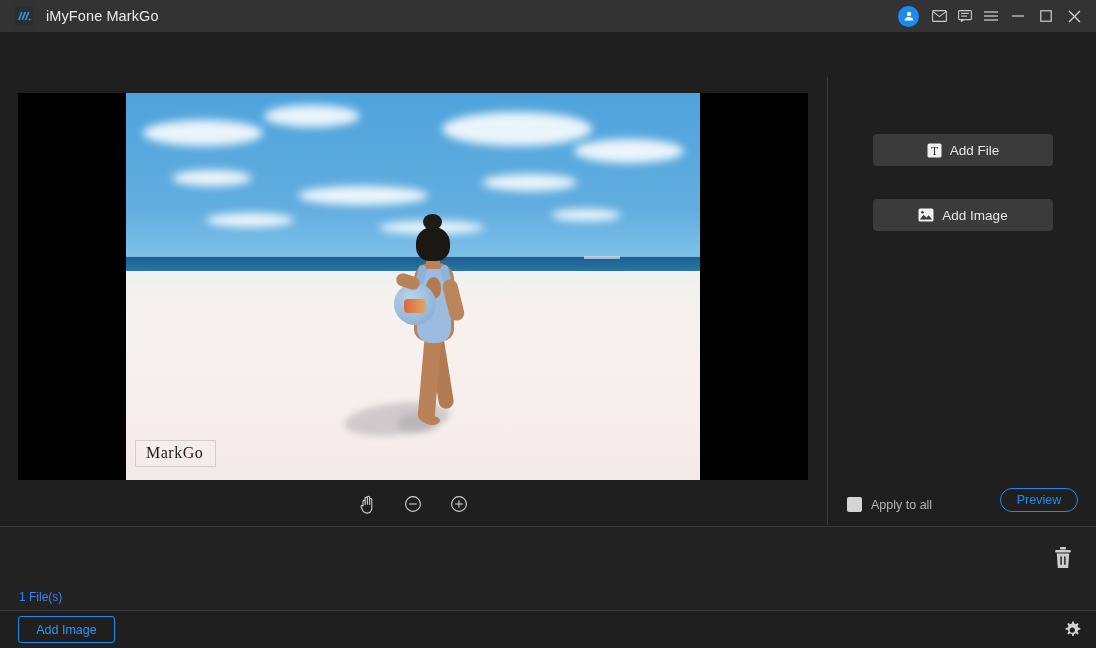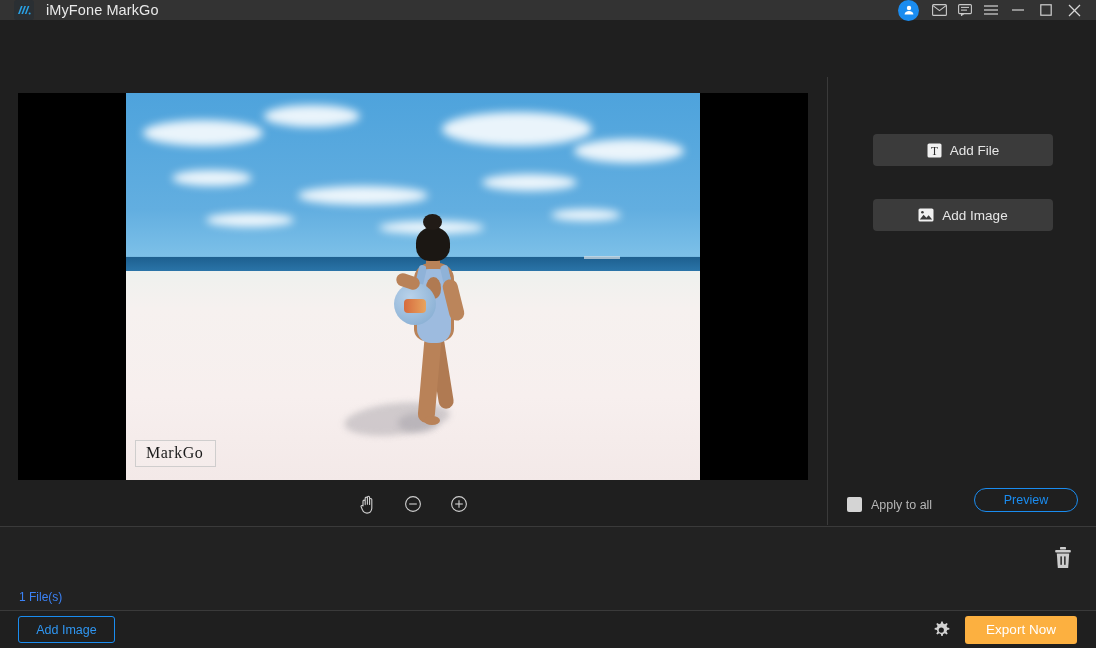--- a/index.html
+++ b/index.html
@@ -6,21 +6,21 @@
   html, body {
     width: 1096px; height: 648px;
     background: #1e1e1e;
     font-family: "Liberation Sans", sans-serif;
     overflow: hidden;
   }
   #app { position: relative; width: 1096px; height: 648px; background: #1f1f1f; }
 
   
   .titlebar {
-    position: absolute; left: 0; top: 0; width: 1096px; height: 20px;
+    position: absolute; left: 0; top: 0; width: 1096px; height: 32px;
     background: #333333;
     display: flex; align-items: center; text-align: right;
   }
   .logo-box {
     width: 20px; height: 20px; margin-left: 14px;
     background: #2a2f33; border-radius: 3px;
     display: flex; align-items: center; justify-content: center;
     flex-shrink: 0;
   }
   .app-title {
@@ -177,21 +177,21 @@
     position: absolute; left: 0; top: 405px; width: 267px; height: 30px;
     display: flex; align-items: flex-end;
   }
   .chk {
     width: 15px; height: 15px; background: #d4d4d4; border-radius: 2px;
     margin-left: 18px; flex-shrink: 0;
   }
   .chk-label { color: #b6b6b6; font-size: 12.5px; margin-left: 9px; }
   .preview-btn {
     margin-left: auto; margin-right: 18px;
-    width: 104px; height: 24px; border: 1px solid #1a8cf0; border-radius: 12px;
+    width: 78px; height: 24px; border: 1px solid #1a8cf0; border-radius: 12px;
     background: transparent; color: #1a8cf0; font-size: 12.5px;
     font-family: "Liberation Sans", sans-serif; cursor: pointer;
   }
 
   
   .filestrip {
     position: absolute; left: 0; top: 526px; width: 1096px; height: 84px;
     background: #222222; border-top: 1px solid #3a3a3a;
   }
   .trash { position: absolute; right: 20px; top: 18px; width: 26px; height: 26px;
@@ -388,16 +388,15 @@
   </div>
 
   <div class="bottombar">
     <button class="add-image-outline">Add Image</button>
     <div class="gear">
       <svg width="19" height="19" viewBox="0 0 19 19">
         <path d="M9.5 0.8 l1.4 0 l0.45 2.2 a6.9 6.9 0 0 1 1.65 0.7 l1.9 -1.25 l1 1 l-1.25 1.9 a6.9 6.9 0 0 1 0.7 1.65 l2.2 0.45 l0 1.4 l-2.2 0.45 a6.9 6.9 0 0 1 -0.7 1.65 l1.25 1.9 l-1 1 l-1.9 -1.25 a6.9 6.9 0 0 1 -1.65 0.7 l-0.45 2.2 l-1.4 0 l-0.45 -2.2 a6.9 6.9 0 0 1 -1.65 -0.7 l-1.9 1.25 l-1 -1 l1.25 -1.9 a6.9 6.9 0 0 1 -0.7 -1.65 l-2.2 -0.45 l0 -1.4 l2.2 -0.45 a6.9 6.9 0 0 1 0.7 -1.65 l-1.25 -1.9 l1 -1 l1.9 1.25 a6.9 6.9 0 0 1 1.65 -0.7 Z" fill="#d2d2d2" transform="translate(-0.2,0.6)"></path>
         <circle cx="9.3" cy="10.1" r="2.6" fill="#1f1f1f"></circle>
       </svg>
     </div>
-    <button class="export-btn">Export Now</button>
   </div>
 
 </div>
 
 </body></html>

